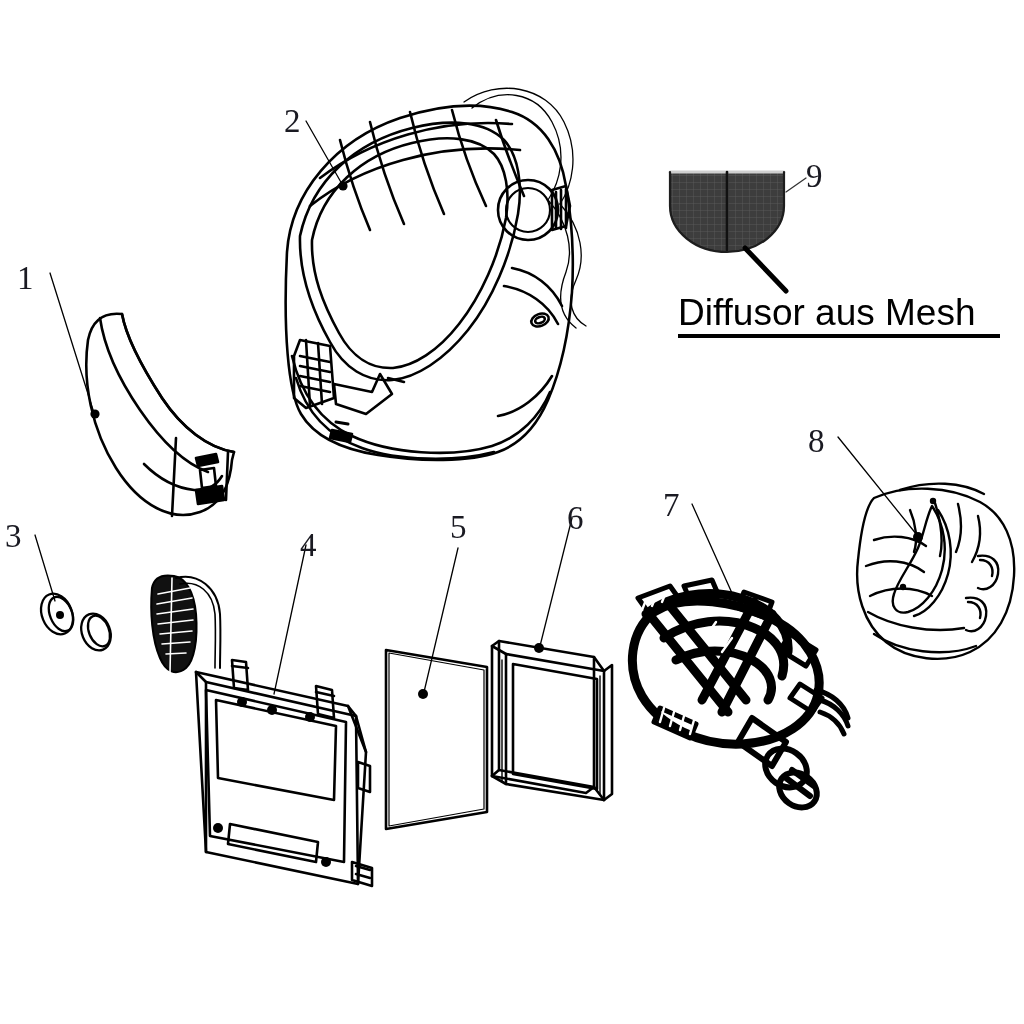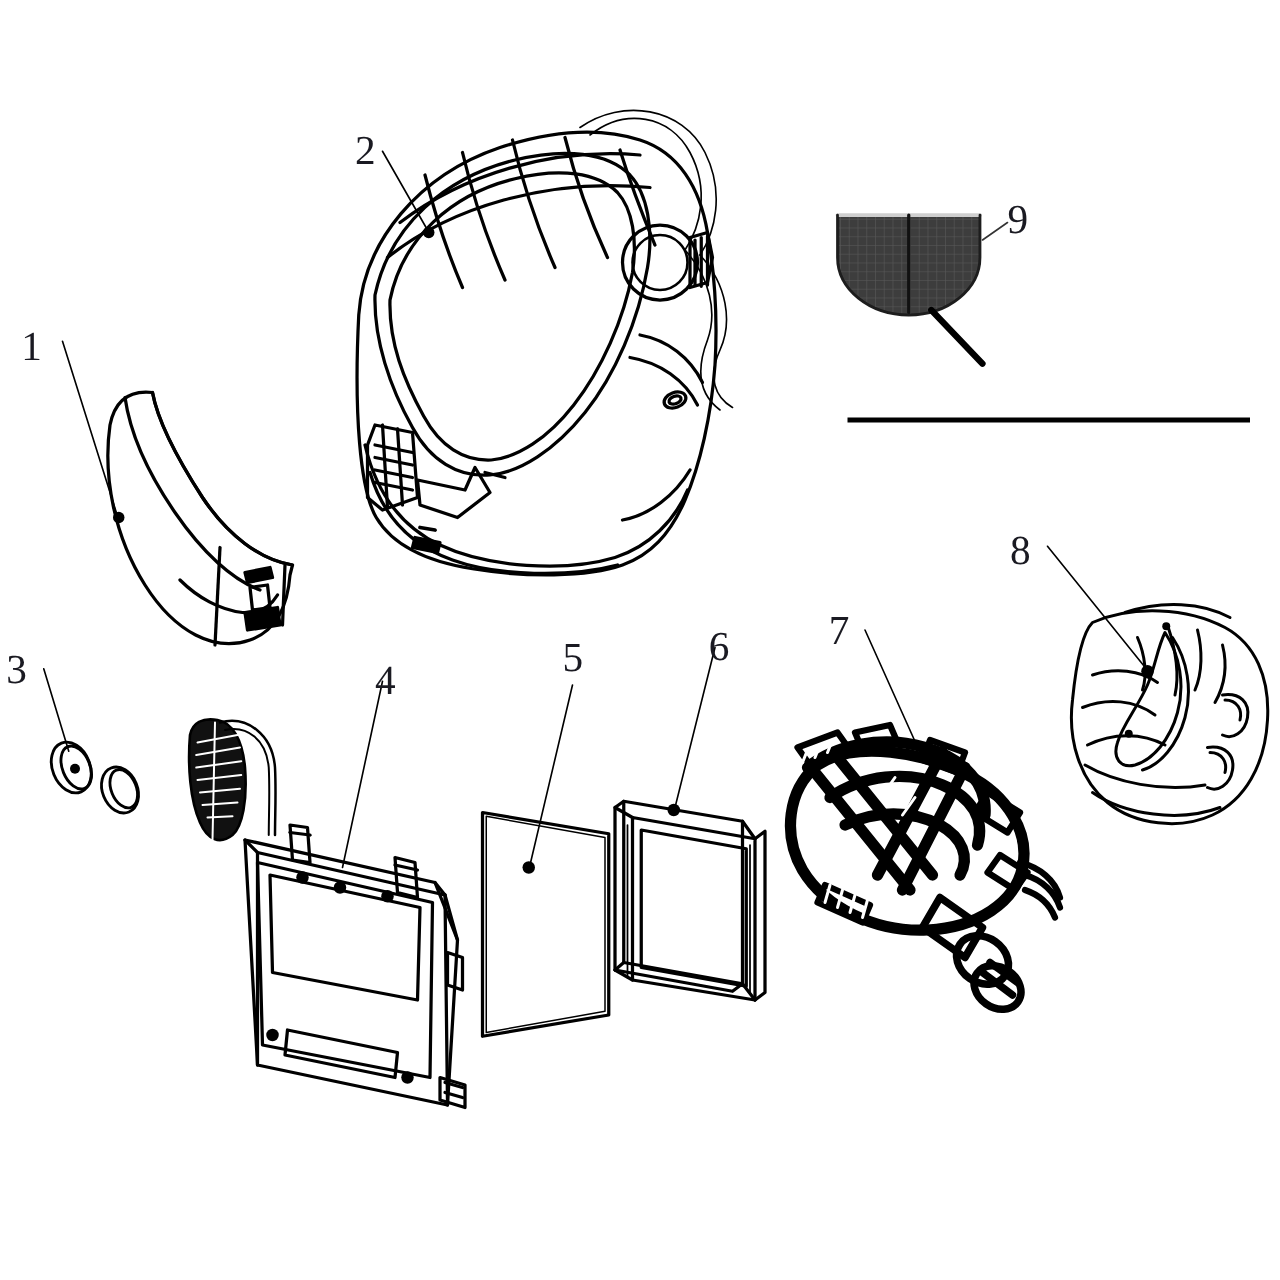--- a/index.html
+++ b/index.html
@@ -366,15 +366,16 @@
   <div class="callout-num" style="left:17px;  top:262px;">1</div>
   <div class="callout-num" style="left:284px; top:105px;">2</div>
   <div class="callout-num" style="left:5px;   top:520px;">3</div>
   <div class="callout-num" style="left:300px; top:529px;">4</div>
   <div class="callout-num" style="left:450px; top:511px;">5</div>
   <div class="callout-num" style="left:567px; top:502px;">6</div>
   <div class="callout-num" style="left:663px; top:489px;">7</div>
   <div class="callout-num" style="left:808px; top:425px;">8</div>
   <div class="callout-num" style="left:806px; top:160px;">9</div>
 
+  <div class="mesh-label" style="left:678px; top:292px;">Diffusor aus Mesh</div>
   <div class="mesh-label-rule" style="left:678px; top:334px; width:322px; height:4px;"></div>
 
 </div>
 
 </body></html>

